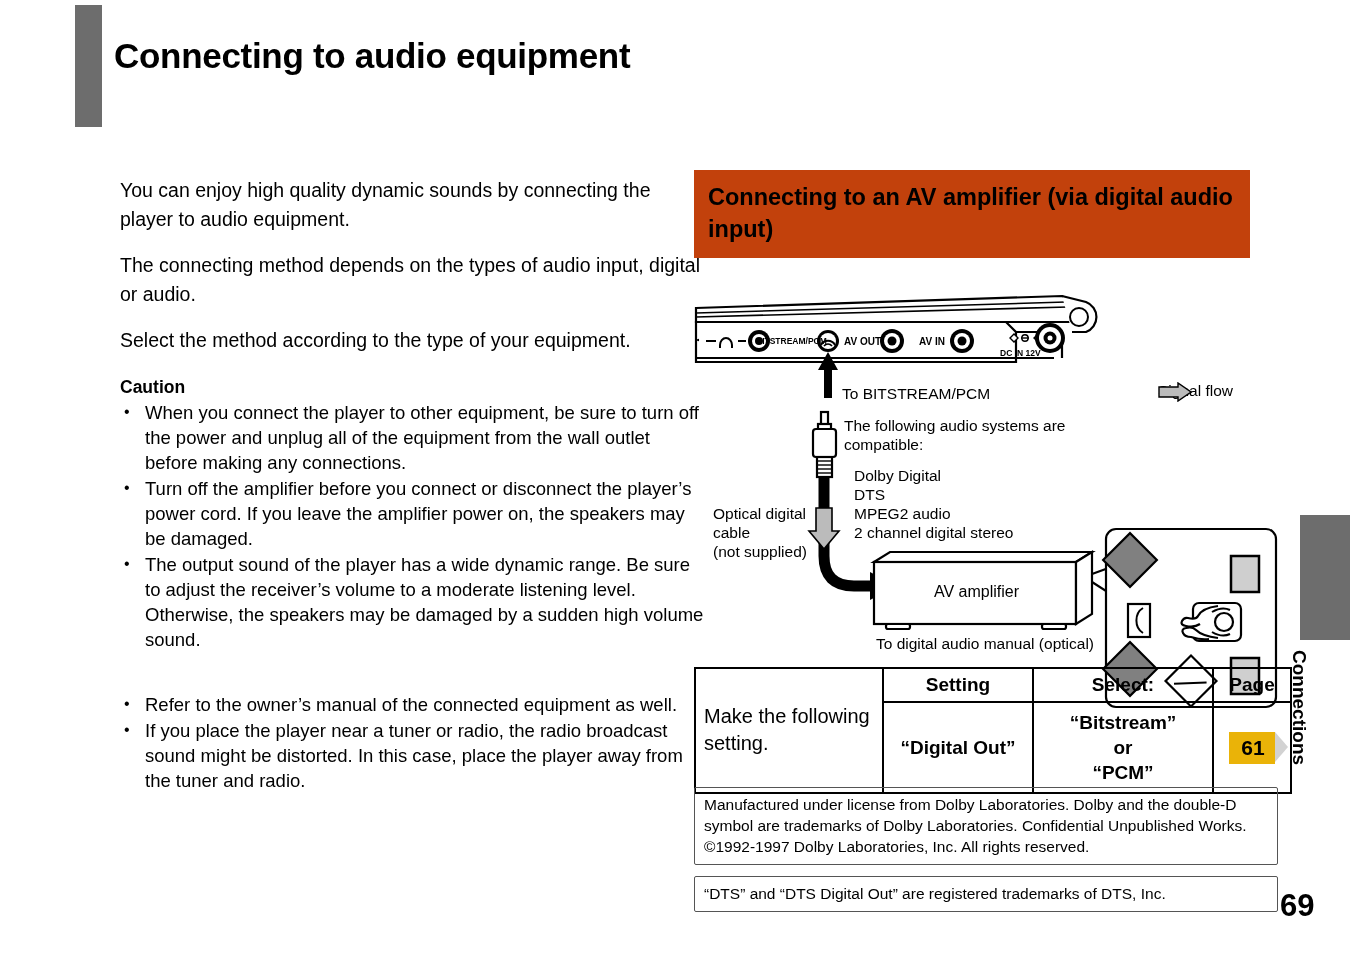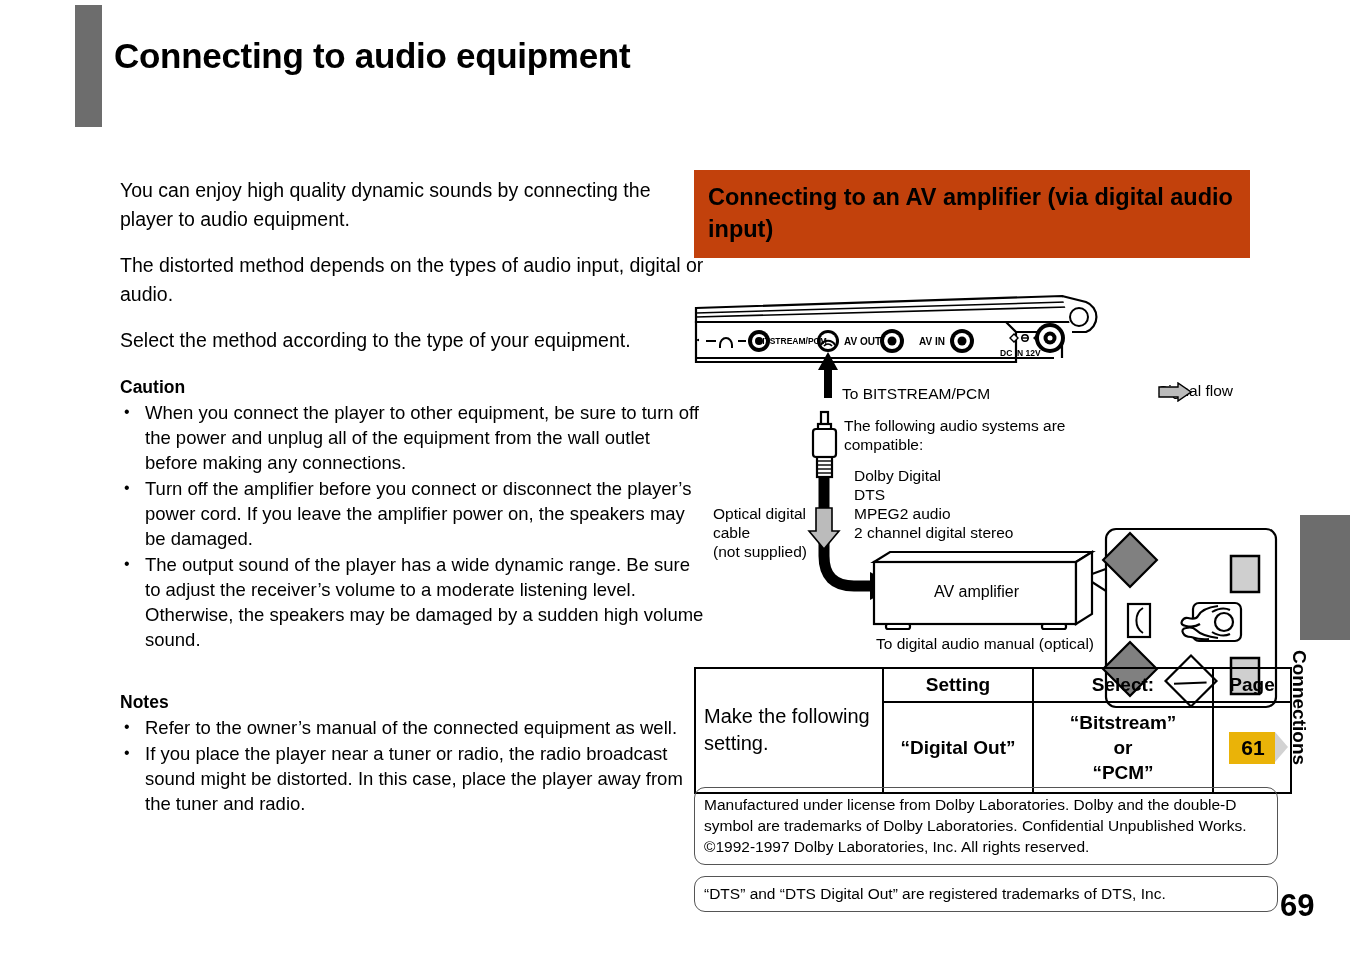--- a/index.html
+++ b/index.html
@@ -157,21 +157,21 @@
     width: 0; height: 0;
     border-top: 15px solid transparent;
     border-bottom: 15px solid transparent;
     border-left: 13px solid #d2d2d2;
   }
 
   
   .tm-box {
     position: absolute;
     border: 1.5px solid #555;
-    border-radius: 11px;
+    border-radius: 2px;
     box-sizing: border-box;
     font-size: 15.5px;
     line-height: 21px;
     padding: 6px 9px 7px 9px;
   }
   #tm-dolby { left: 694px; top: 787px; width: 584px; }
   #tm-dts   { left: 694px; top: 876px; width: 584px; }
 
   
   #side-tab {
@@ -203,34 +203,33 @@
 </style>
 </head>
 <body>
 
 <div id="title-bar"></div>
 <div id="page-title">Connecting to audio equipment</div>
 
 <div id="left-col">
 
   <p class="para">You can enjoy high quality dynamic sounds by connecting the player to audio equipment.</p>
-  <p class="para">The distorted method depends on the types of audio input, digital or audio.</p>
+  <p class="para">The connecting method depends on the types of audio input, digital or audio.</p>
   <p class="para">Select the method according to the type of your equipment.</p>
 
   <div style="margin-top:22px;">
     <div class="sec-head">Caution</div>
     <ul class="bullets">
       <li>When you connect the player to other equipment, be sure to turn off the power and unplug all of the equipment from the wall outlet before making any connections.</li>
       <li>Turn off the amplifier before you connect or disconnect the player’s power cord. If you leave the amplifier power on, the speakers may be damaged.</li>
       <li>The output sound of the player has a wide dynamic range. Be sure to adjust the receiver’s volume to a moderate listening level. Otherwise, the speakers may be damaged by a sudden high volume sound.</li>
     </ul>
   </div>
 
   <div id="notes-block">
-    <div class="sec-head">Notes</div>
     <ul class="bullets">
       <li>Refer to the owner’s manual of the connected equipment as well.</li>
       <li>If you place the player near a tuner or radio, the radio broadcast sound might be distorted. In this case, place the player away from the tuner and radio.</li>
     </ul>
   </div>
 </div>
 
 <div id="right-col">
 
   <div id="section-head">Connecting to an AV amplifier (via digital audio input)</div>

